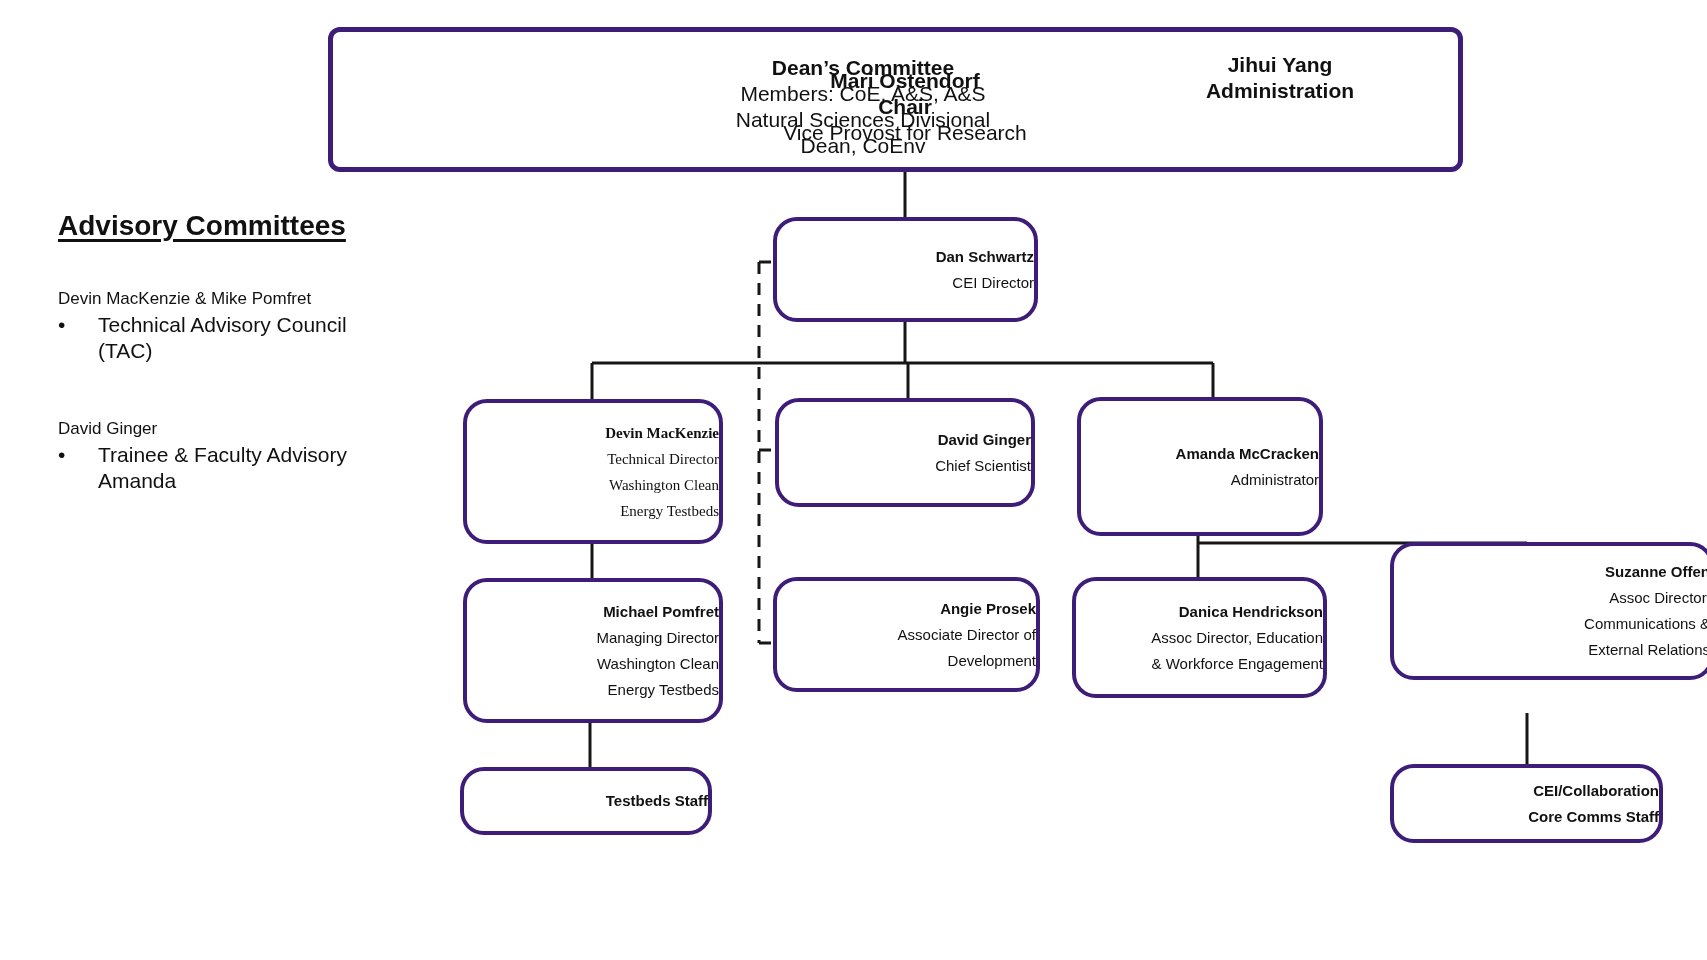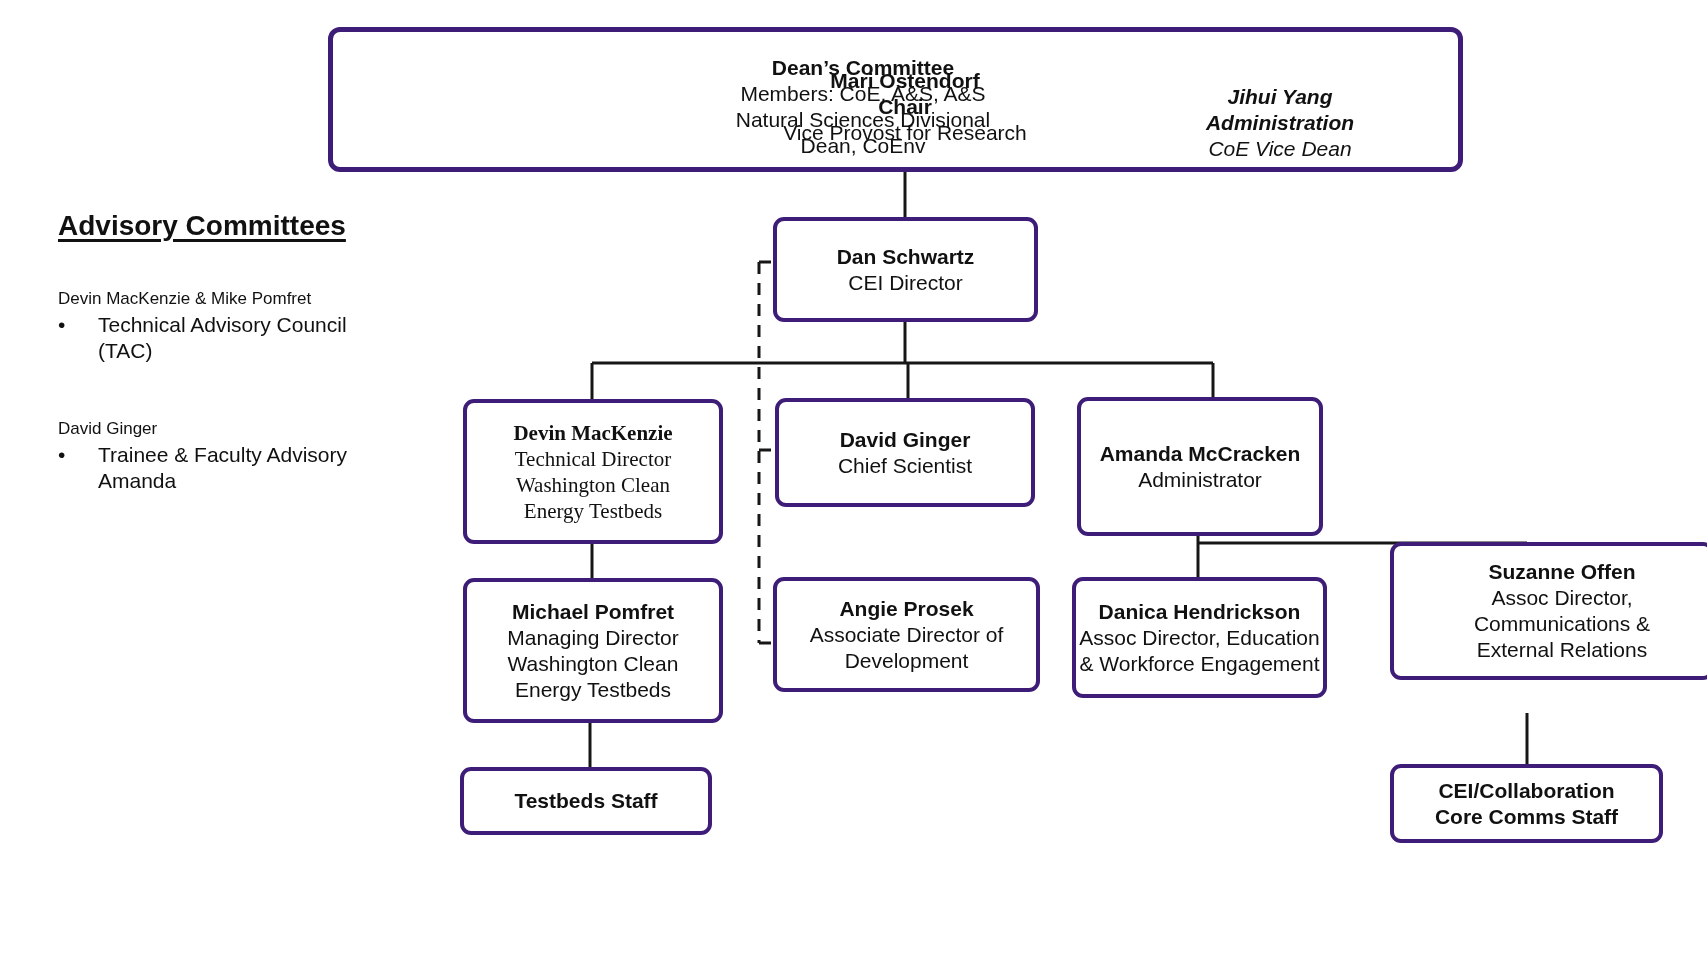--- a/index.html
+++ b/index.html
@@ -8,23 +8,23 @@
     color:var(--text,#111);
   }
   .stage{
     position:relative;width:1707px;height:960px;background:#fff;overflow:hidden;
   }
   svg.connectors{position:absolute;left:0;top:0;width:1707px;height:960px;}
   svg .solid{stroke:var(--line,#161616);stroke-width:3;fill:none;}
   svg .dashed{stroke:var(--line,#161616);stroke-width:3;fill:none;stroke-dasharray:12 9;}
   .node{
     position:absolute;box-sizing:border-box;background:#fff;
-    border:4px solid var(--accent,#3e1d78);border-radius:11px;
-    display:flex;flex-direction:column;justify-content:center;align-items:center;
-    text-align:center;font-size:21px;line-height:26px;
+    border:4px solid var(--accent,#3e1d78);border-radius:24px;
+    display:flex;flex-direction:column;justify-content:center;align-items:flex-end;
+    text-align:center;font-size:15px;line-height:26px;
   }
   .node-name{font-weight:bold;}
   .dean-box{
     position:absolute;box-sizing:border-box;background:#fff;
     border:5px solid var(--accent,#3e1d78);border-radius:12px;
   }
   .dean-col{
     position:absolute;width:300px;text-align:center;
     font-size:21px;line-height:26px;
   }
@@ -97,24 +97,23 @@
       <div class="dean-title">Dean’s Committee</div>
       <div>Members: CoE, A&amp;S, A&amp;S</div>
       <div>Natural Sciences Divisional</div>
       <div>Dean, CoEnv</div>
     </div>
     <div class="dean-col" style="left:-178px;top:36px;margin-left:600px;">
       <div class="dean-title">Mari Ostendorf</div>
       <div class="dean-title">Chair</div>
       <div>Vice Provost for Research</div>
     </div>
-    <div class="dean-col" style="left:797px;top:52px;font-style:italic;">
+    <div class="dean-col" style="left:797px;top:20px;">
       <div class="dean-title">Jihui Yang</div>
       <div class="dean-title">Administration</div>
-      <div>CoE Vice Dean</div>
     </div>
   </div>
 
   <div class="node" style="left:773px;top:217px;width:265px;height:105px;">
     <div class="node-name">Dan Schwartz</div>
     <div class="node-line">CEI Director</div>
   </div>
 
   <div class="node" style="left:463px;top:399px;width:260px;height:145px;font-family:Liberation Serif, serif;">
     <div class="node-name">Devin MacKenzie</div>

